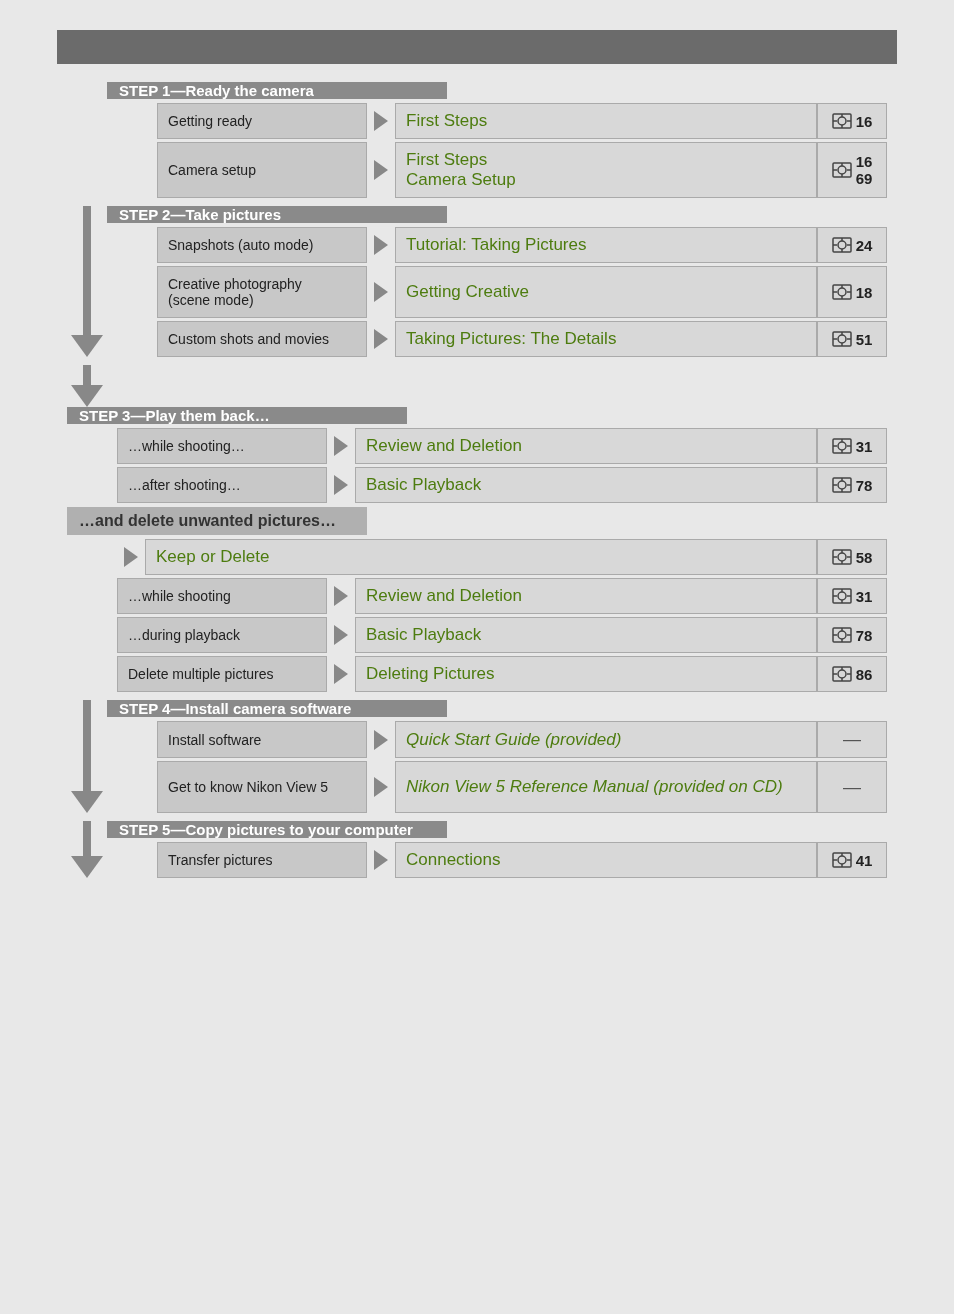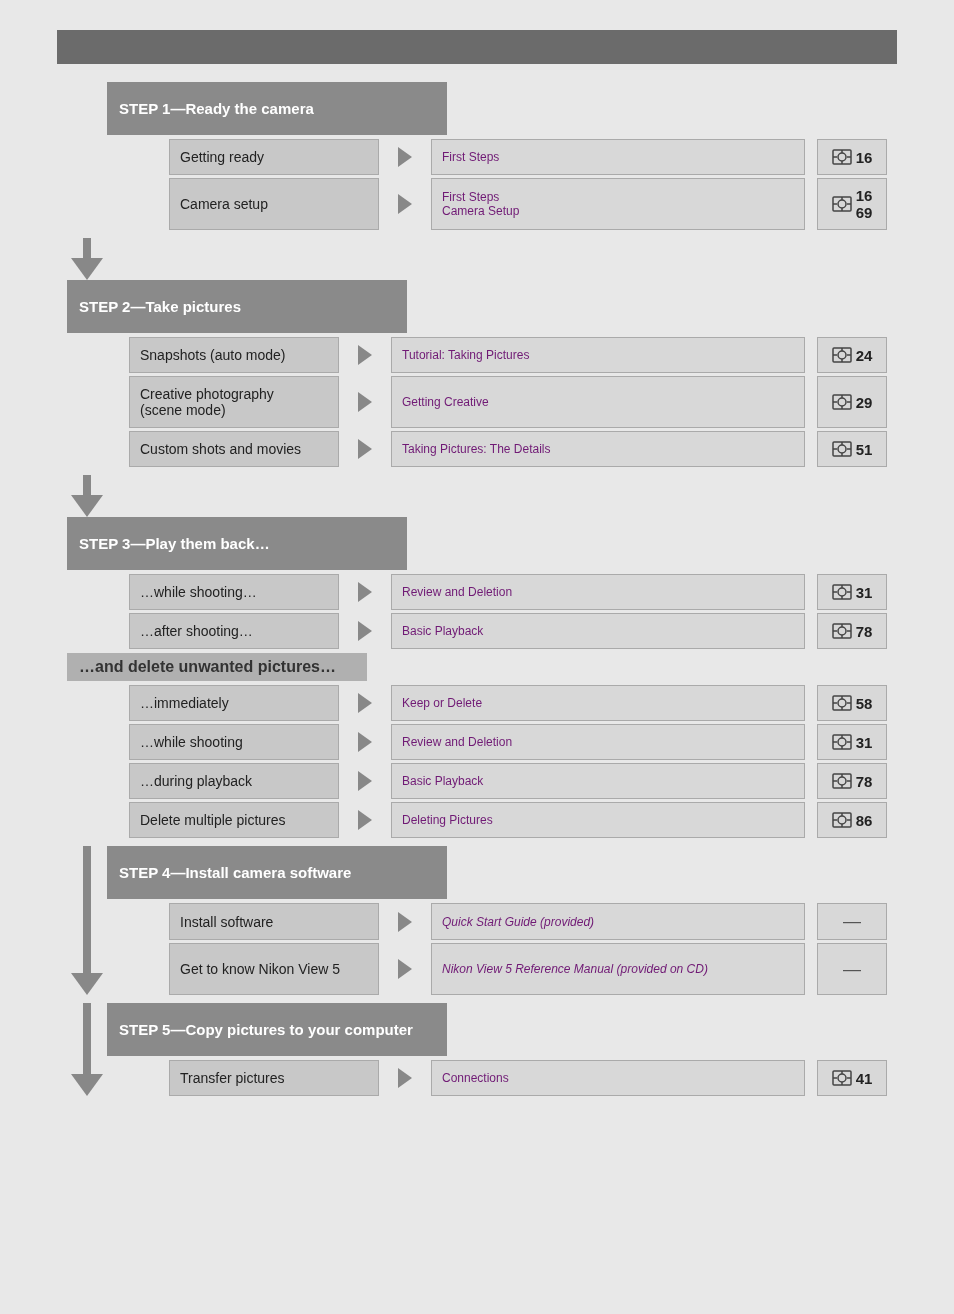--- a/index.html
+++ b/index.html
@@ -34,36 +34,36 @@
       text-align: right;
     }
     .content {
       padding: 18px 10px 10px 10px;
     }
     .step-header {
       background: #8a8a8a;
       color: white;
       font-size: 15px;
       font-weight: bold;
-      padding: 18px 12px;
+      padding: 0 12px;
       display: inline-block;
       min-width: 340px;
       margin-bottom: 4px;
     }
     .step-rows {
       display: flex;
       flex-direction: column;
       margin-left: 0;
       gap: 3px;
     }
     .step-row {
       display: flex;
       flex-direction: row;
       align-items: stretch;
-      gap: 12px;
+      gap: 0;
     }
     
     .arrow-col {
       width: 50px;
       display: flex;
       align-items: center;
       justify-content: flex-end;
       padding-right: 6px;
     }
     .left-cell {
@@ -87,22 +87,22 @@
       width: 0;
       height: 0;
       border-top: 10px solid transparent;
       border-bottom: 10px solid transparent;
       border-left: 14px solid #888;
     }
     .right-cell {
       background: #d8d8d8;
       border: 1px solid #aaa;
       padding: 7px 10px;
-      font-size: 12px;
-      color: #701a75;
+      font-size: 17px;
+      color: #4d7c0f;
       flex: 1;
       display: flex;
       align-items: center;
     }
     .page-num-cell {
       background: #d8d8d8;
       border: 1px solid #aaa;
       padding: 7px 8px;
       font-size: 14px;
       color: #222;
@@ -187,21 +187,21 @@
     <line x1="10" y1="3" x2="10" y2="6" stroke="#444" stroke-width="1.5"></line>
     <line x1="10" y1="14" x2="10" y2="17" stroke="#444" stroke-width="1.5"></line>
     <line x1="1" y1="10" x2="5" y2="10" stroke="#444" stroke-width="1.5"></line>
     <line x1="15" y1="10" x2="19" y2="10" stroke="#444" stroke-width="1.5"></line>
   </svg>
                 <span class="page-num">16<br>69</span>
               </div>
             </div>
           </div></div>
       </div>
-      <div style="display: flex; flex-direction: column; margin-bottom: 8px;">
+      <div style="display: flex; flex-direction: row; margin-bottom: 8px;">
         <div style="width: 40px; flex-shrink: 0; display: flex; flex-direction: column; align-items: center;">
           <div style="width: 8px; background: rgb(136, 136, 136); flex: 1 1 0%; min-height: 20px;"></div>
           <div class="big-arrow-head"></div>
         </div>
         <div style="flex: 1 1 0%;"><div class="step-header">STEP 2—Take pictures</div><div class="step-rows">
             <div class="step-row">
               <div class="arrow-col"></div>
               <div class="left-cell">Snapshots (auto mode)</div>
               <div class="mid-arrow">
                 <div class="arrow-tri"></div>
@@ -228,21 +228,21 @@
               <div class="right-cell">Getting Creative</div>
               <div class="page-num-cell">
                 <svg width="20" height="20" viewBox="0 0 20 20" xmlns="http://www.w3.org/2000/svg">
     <rect x="1" y="3" width="18" height="14" rx="1" fill="none" stroke="#444" stroke-width="1.5"></rect>
     <circle cx="10" cy="10" r="4" fill="none" stroke="#444" stroke-width="1.5"></circle>
     <line x1="10" y1="3" x2="10" y2="6" stroke="#444" stroke-width="1.5"></line>
     <line x1="10" y1="14" x2="10" y2="17" stroke="#444" stroke-width="1.5"></line>
     <line x1="1" y1="10" x2="5" y2="10" stroke="#444" stroke-width="1.5"></line>
     <line x1="15" y1="10" x2="19" y2="10" stroke="#444" stroke-width="1.5"></line>
   </svg>
-                <span class="page-num">29</span>
+                <span class="page-num">18</span>
               </div>
             </div>
             <div class="step-row">
               <div class="arrow-col"></div>
               <div class="left-cell">Custom shots and movies</div>
               <div class="mid-arrow">
                 <div class="arrow-tri"></div>
               </div>
               <div class="right-cell">Taking Pictures: The Details</div>
               <div class="page-num-cell">
@@ -299,21 +299,20 @@
     <line x1="10" y1="14" x2="10" y2="17" stroke="#444" stroke-width="1.5"></line>
     <line x1="1" y1="10" x2="5" y2="10" stroke="#444" stroke-width="1.5"></line>
     <line x1="15" y1="10" x2="19" y2="10" stroke="#444" stroke-width="1.5"></line>
   </svg>
                 <span class="page-num">78</span>
               </div>
             </div>
           </div><div class="substep-header">…and delete unwanted pictures…</div><div class="step-rows">
             <div class="step-row">
               <div class="arrow-col"></div>
-              <div class="left-cell">…immediately</div>
               <div class="mid-arrow">
                 <div class="arrow-tri"></div>
               </div>
               <div class="right-cell">Keep or Delete</div>
               <div class="page-num-cell">
                 <svg width="20" height="20" viewBox="0 0 20 20" xmlns="http://www.w3.org/2000/svg">
     <rect x="1" y="3" width="18" height="14" rx="1" fill="none" stroke="#444" stroke-width="1.5"></rect>
     <circle cx="10" cy="10" r="4" fill="none" stroke="#444" stroke-width="1.5"></circle>
     <line x1="10" y1="3" x2="10" y2="6" stroke="#444" stroke-width="1.5"></line>
     <line x1="10" y1="14" x2="10" y2="17" stroke="#444" stroke-width="1.5"></line>

